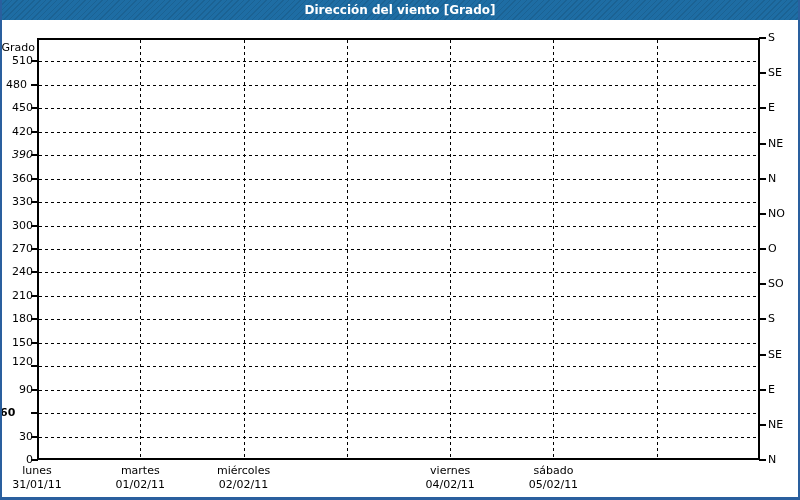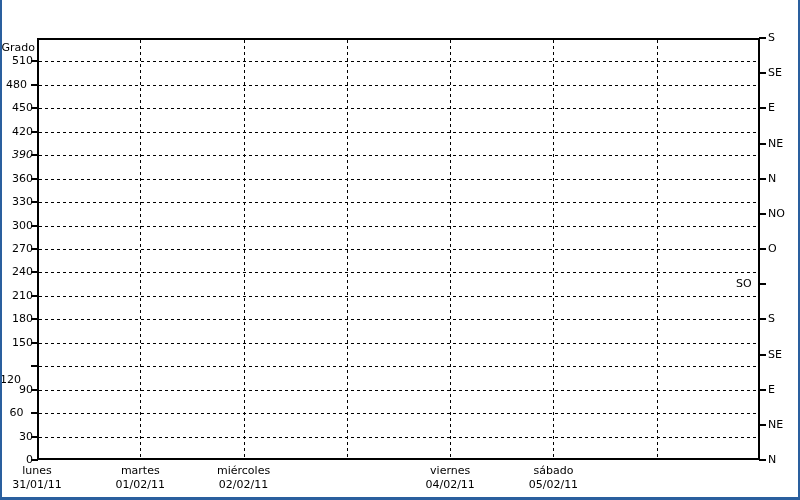--- a/index.html
+++ b/index.html
@@ -36,36 +36,39 @@
     box-sizing:border-box;pointer-events:none;z-index:4;
   }
   .tick-label{position:absolute;font-size:11px;line-height:14px;white-space:nowrap;}
   .day-label{position:absolute;font-size:11px;line-height:14px;text-align:center;}
 </style>
 </head>
 <body>
 
 <div class="frame">
 
+  <div class="titlebar">
+    <span>Dirección del viento [Grado]</span>
+  </div>
 
   <div class="chart-area">
     <div class="plot-box"></div>
     <div class="grado">Grado</div>
   <div class="tick-label" style="position: absolute; left: 0px; top: 453px; width: 33px; text-align: right;">0</div>
       <div style="position: absolute; left: 31px; top: 459px; width: 7px; height: 2px; background: rgb(0, 0, 0);"></div>
       <div class="tick-label" style="position: absolute; left: 0px; top: 429.556px; width: 33px; text-align: right;">30</div>
       <div style="position: absolute; left: 31px; top: 435.556px; width: 7px; height: 2px; background: rgb(0, 0, 0);"></div>
       <div style="position: absolute; left: 39px; top: 436.556px; width: 719px; height: 1px; background: repeating-linear-gradient(90deg, rgb(0, 0, 0) 0px, rgb(0, 0, 0) 3px, transparent 3px, transparent 6px);"></div>
-      <div class="tick-label" style="position: absolute; left: 0px; top: 406.111px; width: 33px; text-align: center;">60</div>
+      <div class="tick-label" style="position: absolute; left: 0px; top: 406.111px; width: 33px; text-align: left; font-weight: bold;">60</div>
       <div style="position: absolute; left: 31px; top: 412.111px; width: 7px; height: 2px; background: rgb(0, 0, 0);"></div>
       <div style="position: absolute; left: 39px; top: 413.111px; width: 719px; height: 1px; background: repeating-linear-gradient(90deg, rgb(0, 0, 0) 0px, rgb(0, 0, 0) 3px, transparent 3px, transparent 6px);"></div>
       <div class="tick-label" style="position: absolute; left: 0px; top: 382.667px; width: 33px; text-align: right;">90</div>
       <div style="position: absolute; left: 31px; top: 388.667px; width: 7px; height: 2px; background: rgb(0, 0, 0);"></div>
       <div style="position: absolute; left: 39px; top: 389.667px; width: 719px; height: 1px; background: repeating-linear-gradient(90deg, rgb(0, 0, 0) 0px, rgb(0, 0, 0) 3px, transparent 3px, transparent 6px);"></div>
-      <div class="tick-label" style="position: absolute; left: 0px; top: 373px; width: 33px; ">120</div>
+      <div class="tick-label" style="position: absolute; left: 0px; top: 355px; width: 33px; text-align: right;">120</div>
       <div style="position: absolute; left: 31px; top: 365.222px; width: 7px; height: 2px; background: rgb(0, 0, 0);"></div>
       <div style="position: absolute; left: 39px; top: 366.222px; width: 719px; height: 1px; background: repeating-linear-gradient(90deg, rgb(0, 0, 0) 0px, rgb(0, 0, 0) 3px, transparent 3px, transparent 6px);"></div>
       <div class="tick-label" style="position: absolute; left: 0px; top: 335.778px; width: 33px; text-align: right;">150</div>
       <div style="position: absolute; left: 31px; top: 341.778px; width: 7px; height: 2px; background: rgb(0, 0, 0);"></div>
       <div style="position: absolute; left: 39px; top: 342.778px; width: 719px; height: 1px; background: repeating-linear-gradient(90deg, rgb(0, 0, 0) 0px, rgb(0, 0, 0) 3px, transparent 3px, transparent 6px);"></div>
       <div class="tick-label" style="position: absolute; left: 0px; top: 312.333px; width: 33px; text-align: right;">180</div>
       <div style="position: absolute; left: 31px; top: 318.333px; width: 7px; height: 2px; background: rgb(0, 0, 0);"></div>
       <div style="position: absolute; left: 39px; top: 319.333px; width: 719px; height: 1px; background: repeating-linear-gradient(90deg, rgb(0, 0, 0) 0px, rgb(0, 0, 0) 3px, transparent 3px, transparent 6px);"></div>
       <div class="tick-label" style="position: absolute; left: 0px; top: 288.889px; width: 33px; text-align: right;">210</div>
       <div style="position: absolute; left: 31px; top: 294.889px; width: 7px; height: 2px; background: rgb(0, 0, 0);"></div>
@@ -104,21 +107,21 @@
       <div class="tick-label" style="position: absolute; left: 768px; top: 453px;">N</div>
       <div style="position: absolute; left: 759px; top: 423.833px; width: 7px; height: 2px; background: rgb(0, 0, 0);"></div>
       <div class="tick-label" style="position: absolute; left: 768px; top: 417.833px;">NE</div>
       <div style="position: absolute; left: 759px; top: 388.667px; width: 7px; height: 2px; background: rgb(0, 0, 0);"></div>
       <div class="tick-label" style="position: absolute; left: 768px; top: 382.667px;">E</div>
       <div style="position: absolute; left: 759px; top: 353.5px; width: 7px; height: 2px; background: rgb(0, 0, 0);"></div>
       <div class="tick-label" style="position: absolute; left: 768px; top: 347.5px;">SE</div>
       <div style="position: absolute; left: 759px; top: 318.333px; width: 7px; height: 2px; background: rgb(0, 0, 0);"></div>
       <div class="tick-label" style="position: absolute; left: 768px; top: 312.333px;">S</div>
       <div style="position: absolute; left: 759px; top: 283.167px; width: 7px; height: 2px; background: rgb(0, 0, 0);"></div>
-      <div class="tick-label" style="position: absolute; left: 736px; top: 277.167px;">SO</div>
+      <div class="tick-label" style="position: absolute; left: 768px; top: 277.167px;">SO</div>
       <div style="position: absolute; left: 759px; top: 248px; width: 7px; height: 2px; background: rgb(0, 0, 0);"></div>
       <div class="tick-label" style="position: absolute; left: 768px; top: 242px;">O</div>
       <div style="position: absolute; left: 759px; top: 212.833px; width: 7px; height: 2px; background: rgb(0, 0, 0);"></div>
       <div class="tick-label" style="position: absolute; left: 768px; top: 206.833px;">NO</div>
       <div style="position: absolute; left: 759px; top: 177.667px; width: 7px; height: 2px; background: rgb(0, 0, 0);"></div>
       <div class="tick-label" style="position: absolute; left: 768px; top: 171.667px;">N</div>
       <div style="position: absolute; left: 759px; top: 142.5px; width: 7px; height: 2px; background: rgb(0, 0, 0);"></div>
       <div class="tick-label" style="position: absolute; left: 768px; top: 136.5px;">NE</div>
       <div style="position: absolute; left: 759px; top: 107.333px; width: 7px; height: 2px; background: rgb(0, 0, 0);"></div>
       <div class="tick-label" style="position: absolute; left: 768px; top: 101.333px;">E</div>

